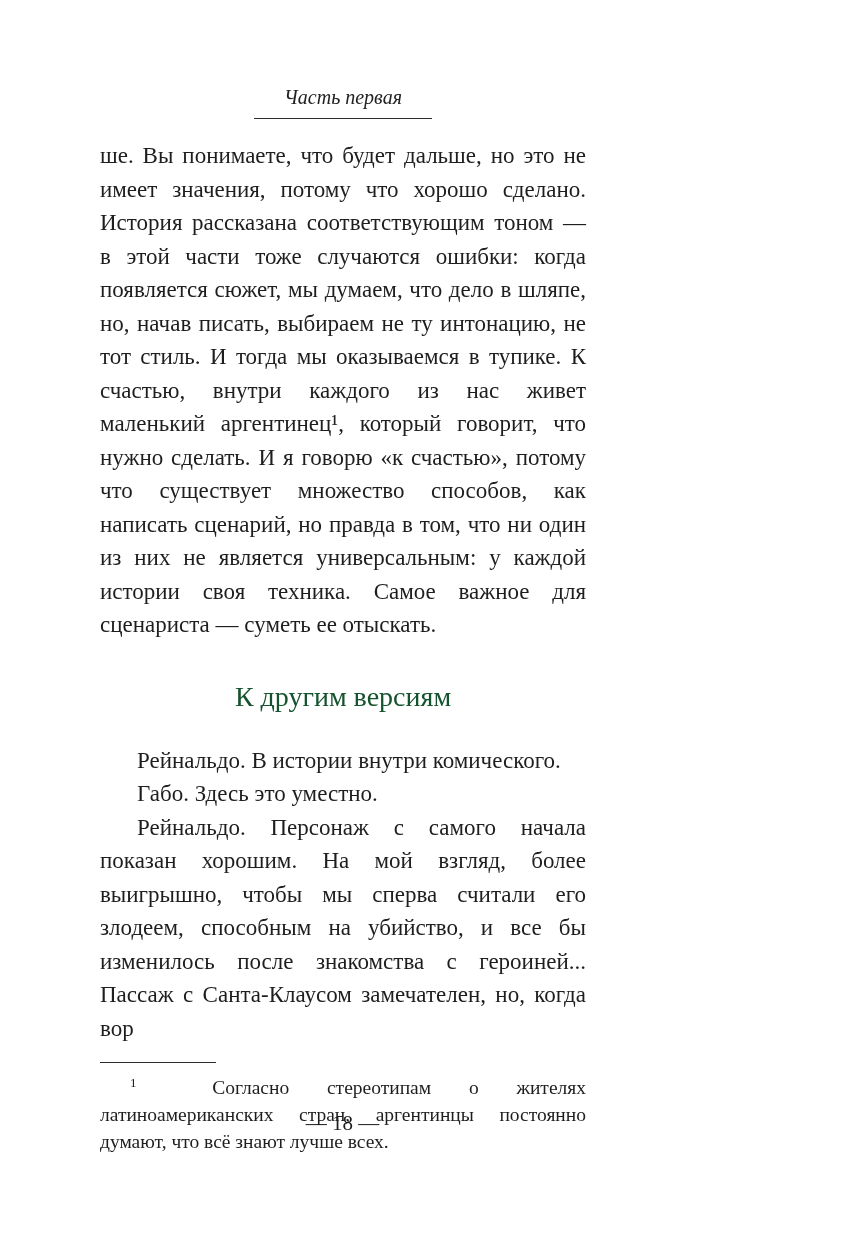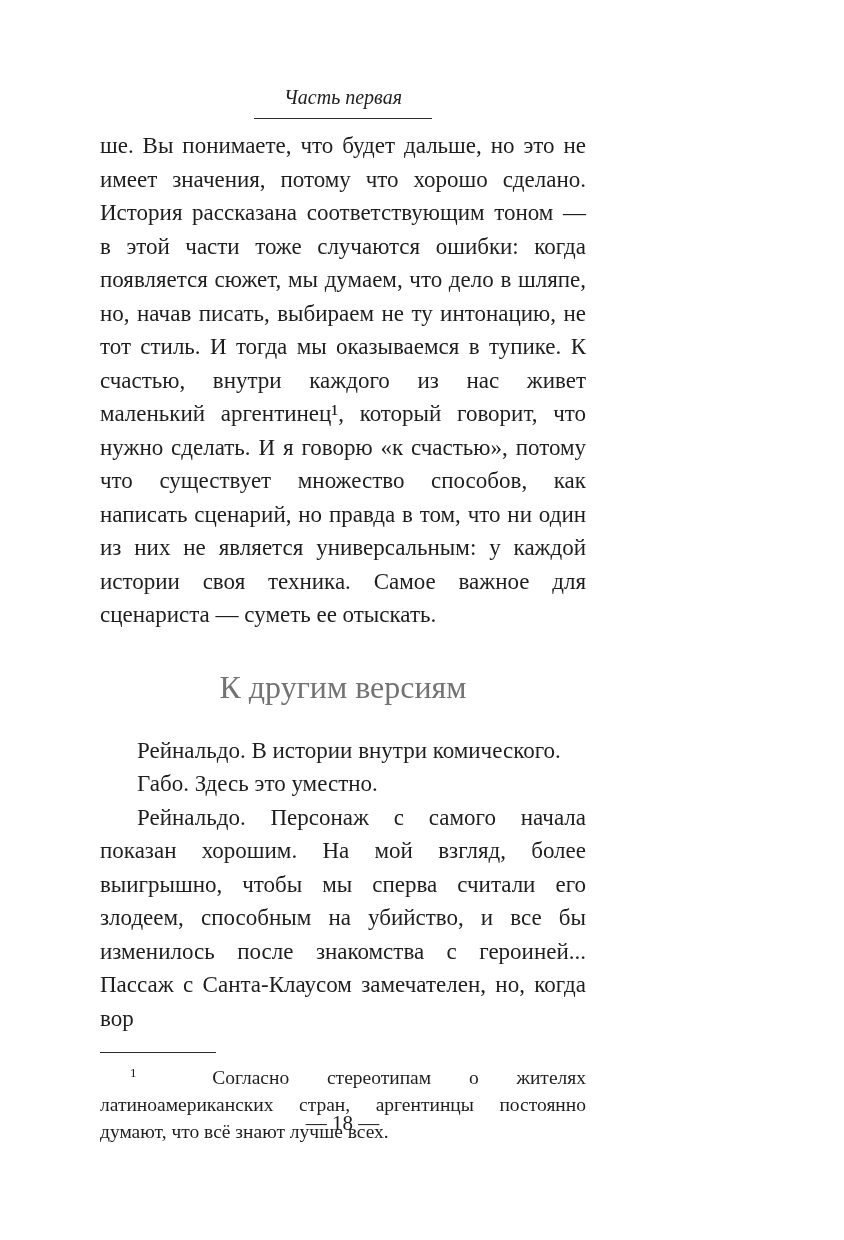--- a/index.html
+++ b/index.html
@@ -25,34 +25,34 @@
     line-height: 22px;
     color: #222;
   }
   .head-rule {
     width: 178px;
     height: 1px;
     background: #2b2b2b;
     margin: 10px auto 0 auto;
   }
   .body-text {
-    margin-top: 10px;
+    margin-top: 20px;
     font-size: 23px;
     line-height: 33.5px;
     text-align: justify;
   }
   .body-text p { margin: 0; }
   .indent { text-indent: 37px; }
   .section-heading {
     text-align: center;
     font-weight: 400;
-    font-size: 32px;
+    font-size: 28px;
     line-height: 34px;
     margin: 38px 0 30px 0;
-    color: #737373;
+    color: #14532d;
   }
   .speaker { font-weight: 400; }
   .footnote-block {
     margin-top: 17px;
     font-size: 19.5px;
     line-height: 27px;
     text-align: justify;
   }
   .footnote-rule {
     width: 116px;

